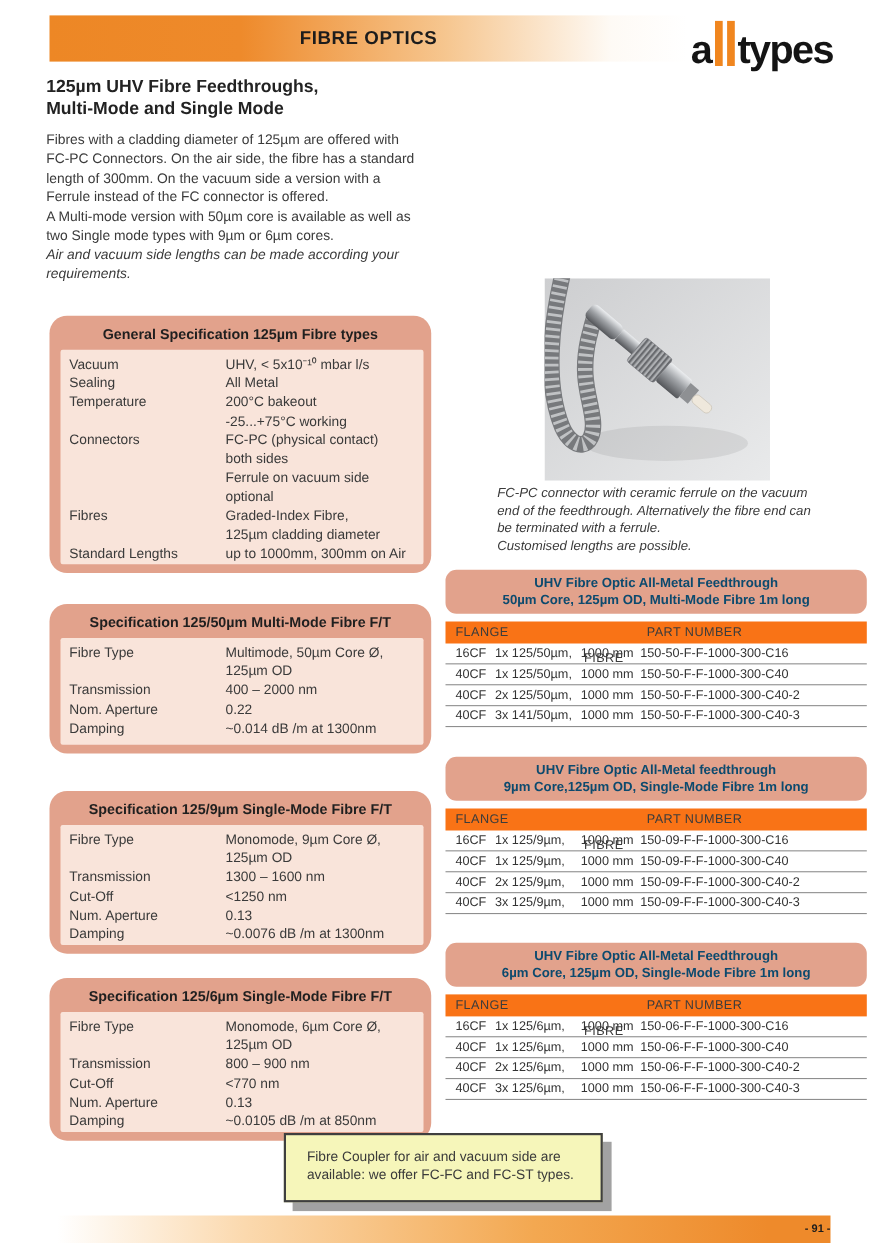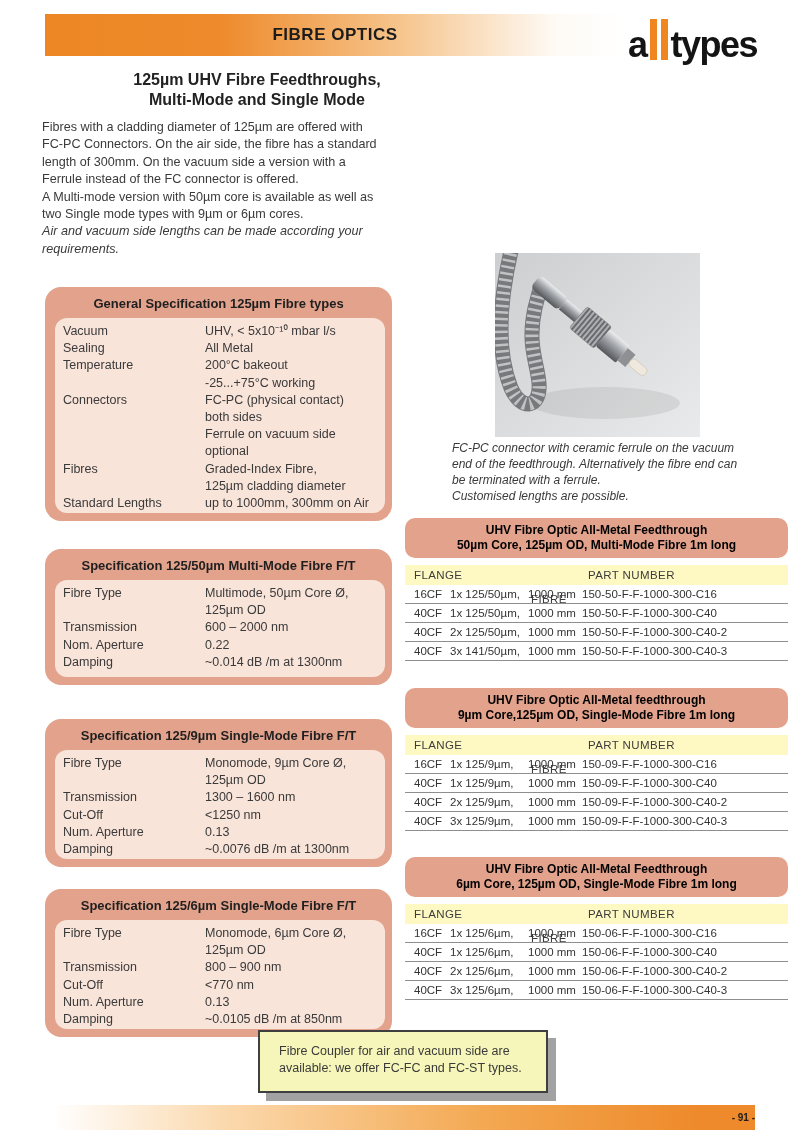--- a/index.html
+++ b/index.html
@@ -18,30 +18,30 @@
     letter-spacing:.5px; color:#1c1c1c;
   }
   .logo { position:absolute; left:628px; top:10px; height:50px; display:flex; align-items:flex-end; }
   .logo-text { font-size:36px; font-weight:bold; color:#141414; letter-spacing:-1.5px; line-height:.8; }
   .logo-bar { width:7px; height:41px; background:#f0861f; margin-left:3px; }
   .logo-bar + .logo-bar { margin-left:4px; }
   .logo-rest { margin-left:3px; }
 
   
   .intro { position:absolute; left:42px; top:70px; width:430px; }
-  .intro-heading { font-size:16px; font-weight:bold; line-height:19.5px; color:#222;text-align:center; }
+  .intro-heading { font-size:16px; font-weight:bold; line-height:19.5px; color:#222; }
   .intro-body { margin-top:10px; font-size:12.6px; line-height:17.4px; color:#3a3a3a; }
   .intro-italic { font-style:italic; font-size:12.6px; line-height:17.4px; color:#3a3a3a; }
 
   
   .spec-box { position:absolute; left:45px; width:347px; background:#e2a28c; border-radius:16px;margin-top:29px; }
   .spec-title { text-align:center; font-weight:bold; font-size:13px; padding-top:9px; color:#1f1f1f; }
   .spec-inner {
     position:absolute; left:10px; right:7px; top:31px; bottom:8px;
-    background:#f9e4da; border-radius:12px; padding:5px 4px 12px 8px;
+    background:#f9e4da; border-radius:2px; padding:5px 4px 12px 8px;
     font-size:12.5px; line-height:17.2px; color:#3a3a3a; overflow:hidden;
   }
   .general { top:258px; height:234px; }
   .sb1 { top:520px; height:136px; }
   .sb2 { top:690px; height:148px; }
   .sb3 { top:860px; height:148px; }
   .spec-row { display:flex; }
   .spec-label { flex:0 0 142px; }
   .spec-value { flex:1; }
 
@@ -51,24 +51,24 @@
     position:absolute; left:428px; top:440px; width:345px;
     font-size:12px; font-style:italic; line-height:16px; color:#3a3a3a;margin-left:24px;
   }
 
   
   .ptable { position:absolute; left:405px; width:383px; }
   .pt1 { top:518px; } .pt2 { top:688px; } .pt3 { top:857px; }
   .ptable-head {
     height:40px; background:#e2a28c; border-radius:10px;
     display:flex; flex-direction:column; justify-content:center;
-    text-align:center; font-weight:bold; font-size:12px; line-height:15px; color:#000000;
+    text-align:center; font-weight:bold; font-size:12px; line-height:15px; color:#0c4a6e;
   }
   .ptable-cols {
-    position:relative; margin-top:7px; height:20px; background:#fef9c3;
+    position:relative; margin-top:7px; height:20px; background:#f97316;
     font-size:11.5px; color:#3c3c3c; letter-spacing:.4px;
   }
   .ptable-cols span { position:absolute; line-height:20px; }
   .col-flange { left:9px; } .col-fibre { left:126px;margin-top:24px; } .col-part { left:183px; }
   .ptable-row {
     display:grid; grid-template-columns:36px 78px 54px auto;
     padding-left:9px; height:19px; line-height:18px; font-size:11.5px;
     border-bottom:1px solid #8e8e8e; color:#333;
   }
 
@@ -197,21 +197,21 @@
   <div class="spec-inner">
 
       <div class="spec-row">
         <span class="spec-label">Fibre Type</span>
         <span class="spec-value pre">Multimode, 50µm Core  Ø,
 125µm OD</span>
       </div>
 
       <div class="spec-row">
         <span class="spec-label">Transmission</span>
-        <span class="spec-value pre">600 – 2000 nm</span>
+        <span class="spec-value pre">400 – 2000 nm</span>
       </div>
 
       <div class="spec-row">
         <span class="spec-label">Nom. Aperture</span>
         <span class="spec-value pre">0.22</span>
       </div>
 
       <div class="spec-row">
         <span class="spec-label">Damping</span>
         <span class="spec-value pre">~0.014 dB /m at 1300nm</span>

